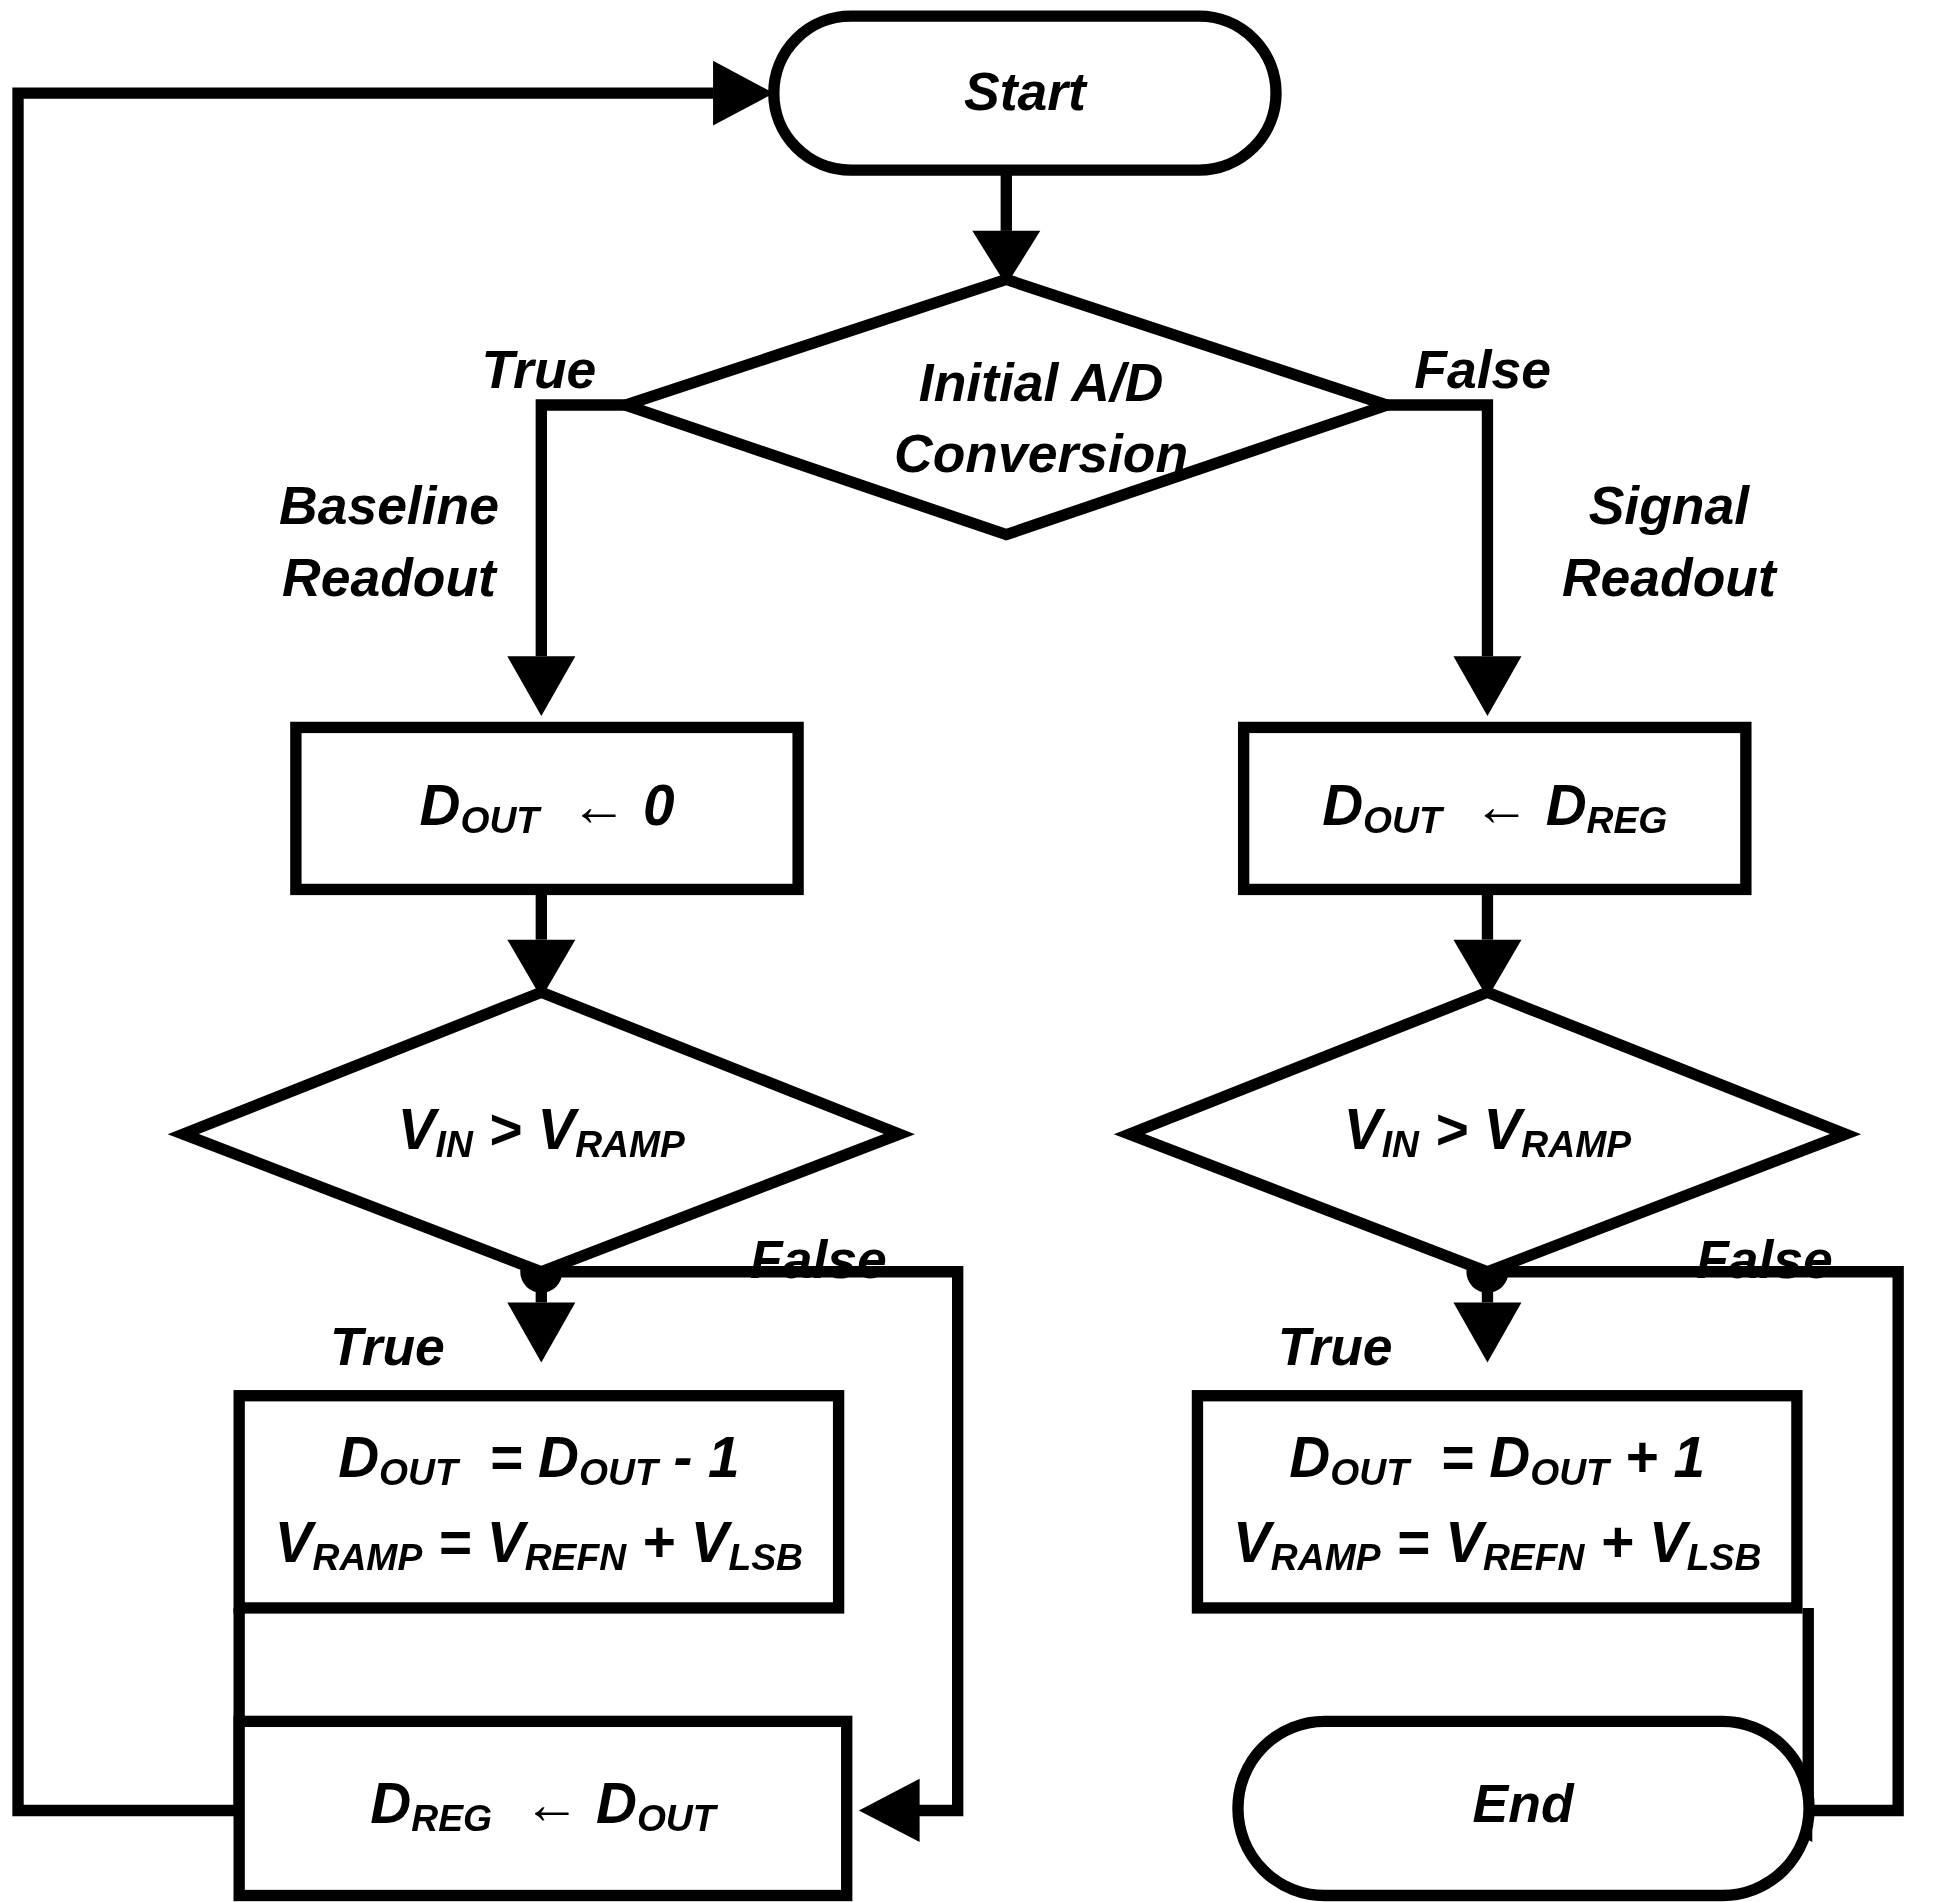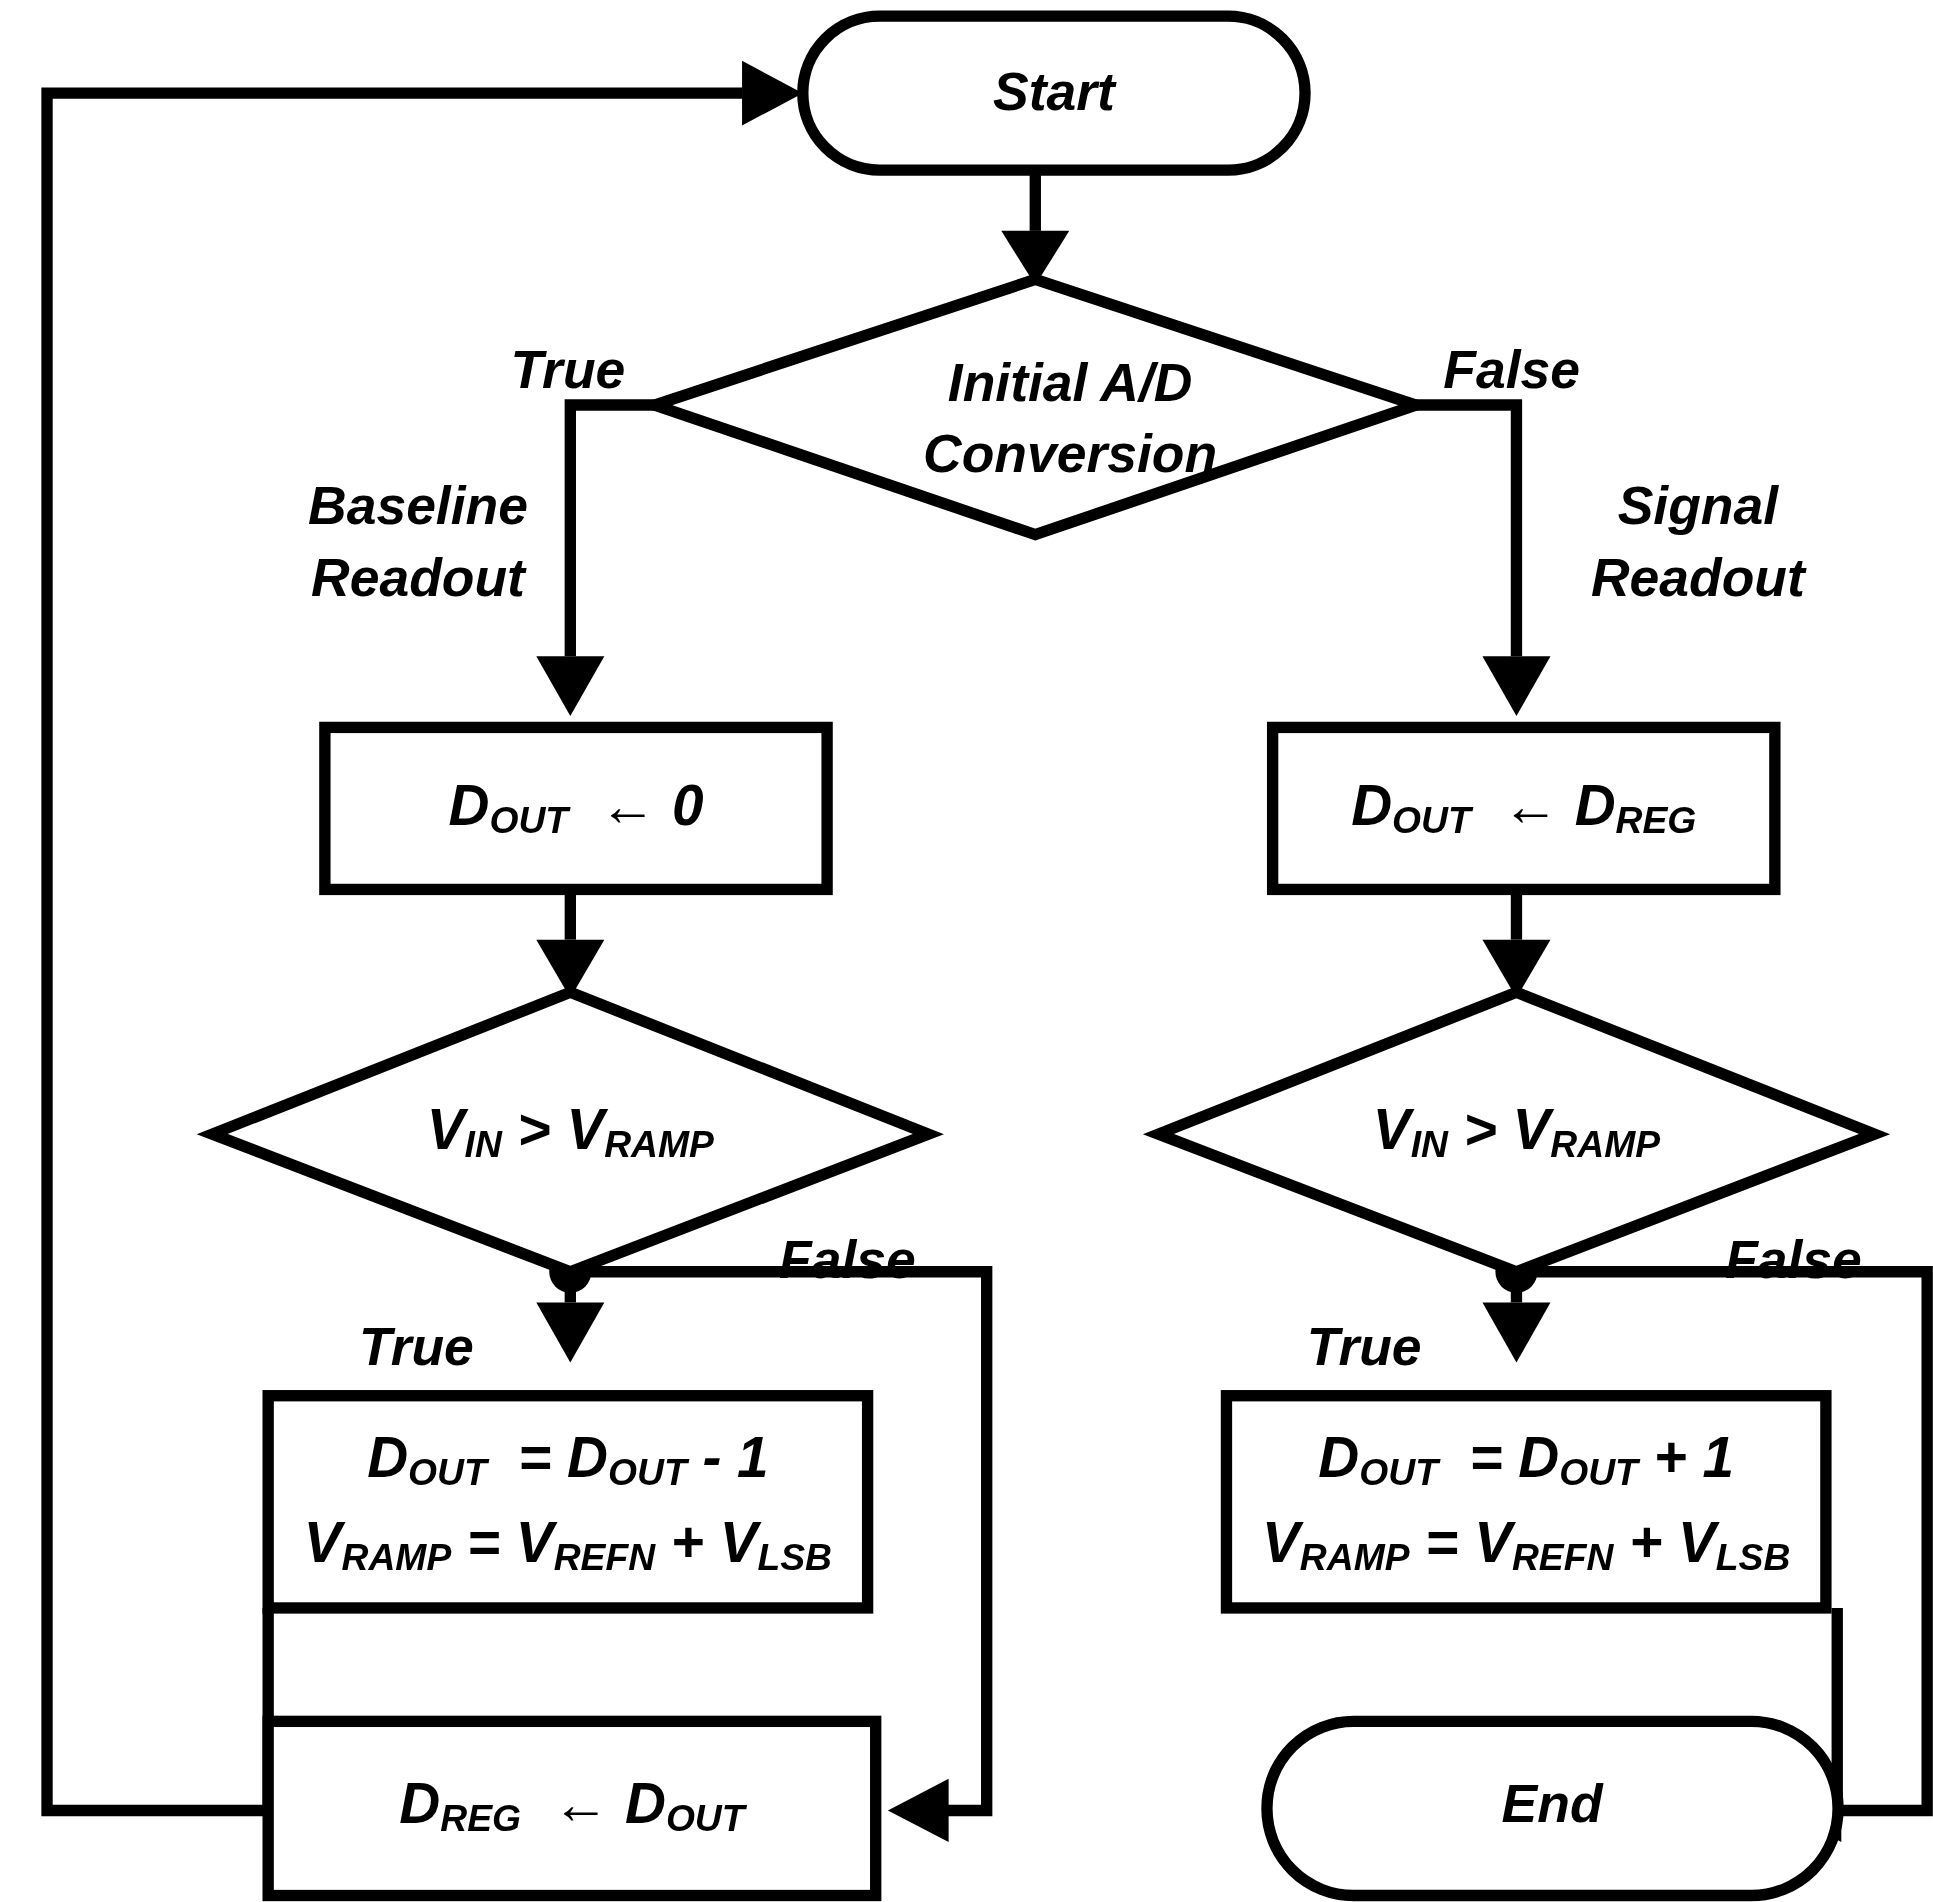--- a/index.html
+++ b/index.html
@@ -8,21 +8,20 @@
     background: #ffffff;
   }
   body {
     font-family: "Liberation Sans", sans-serif;
   }
   #flowchart-root {
     width: 1824px;
     height: 1902px;
     position: relative;
     background: #ffffff;
-    margin-left: 29px;
   }
   svg#flow-svg {
     display: block;
     width: 1934px;
     height: 1902px;
   }
   .node-shape {
     fill: #ffffff;
     stroke: #000000;
     stroke-width: 14;

